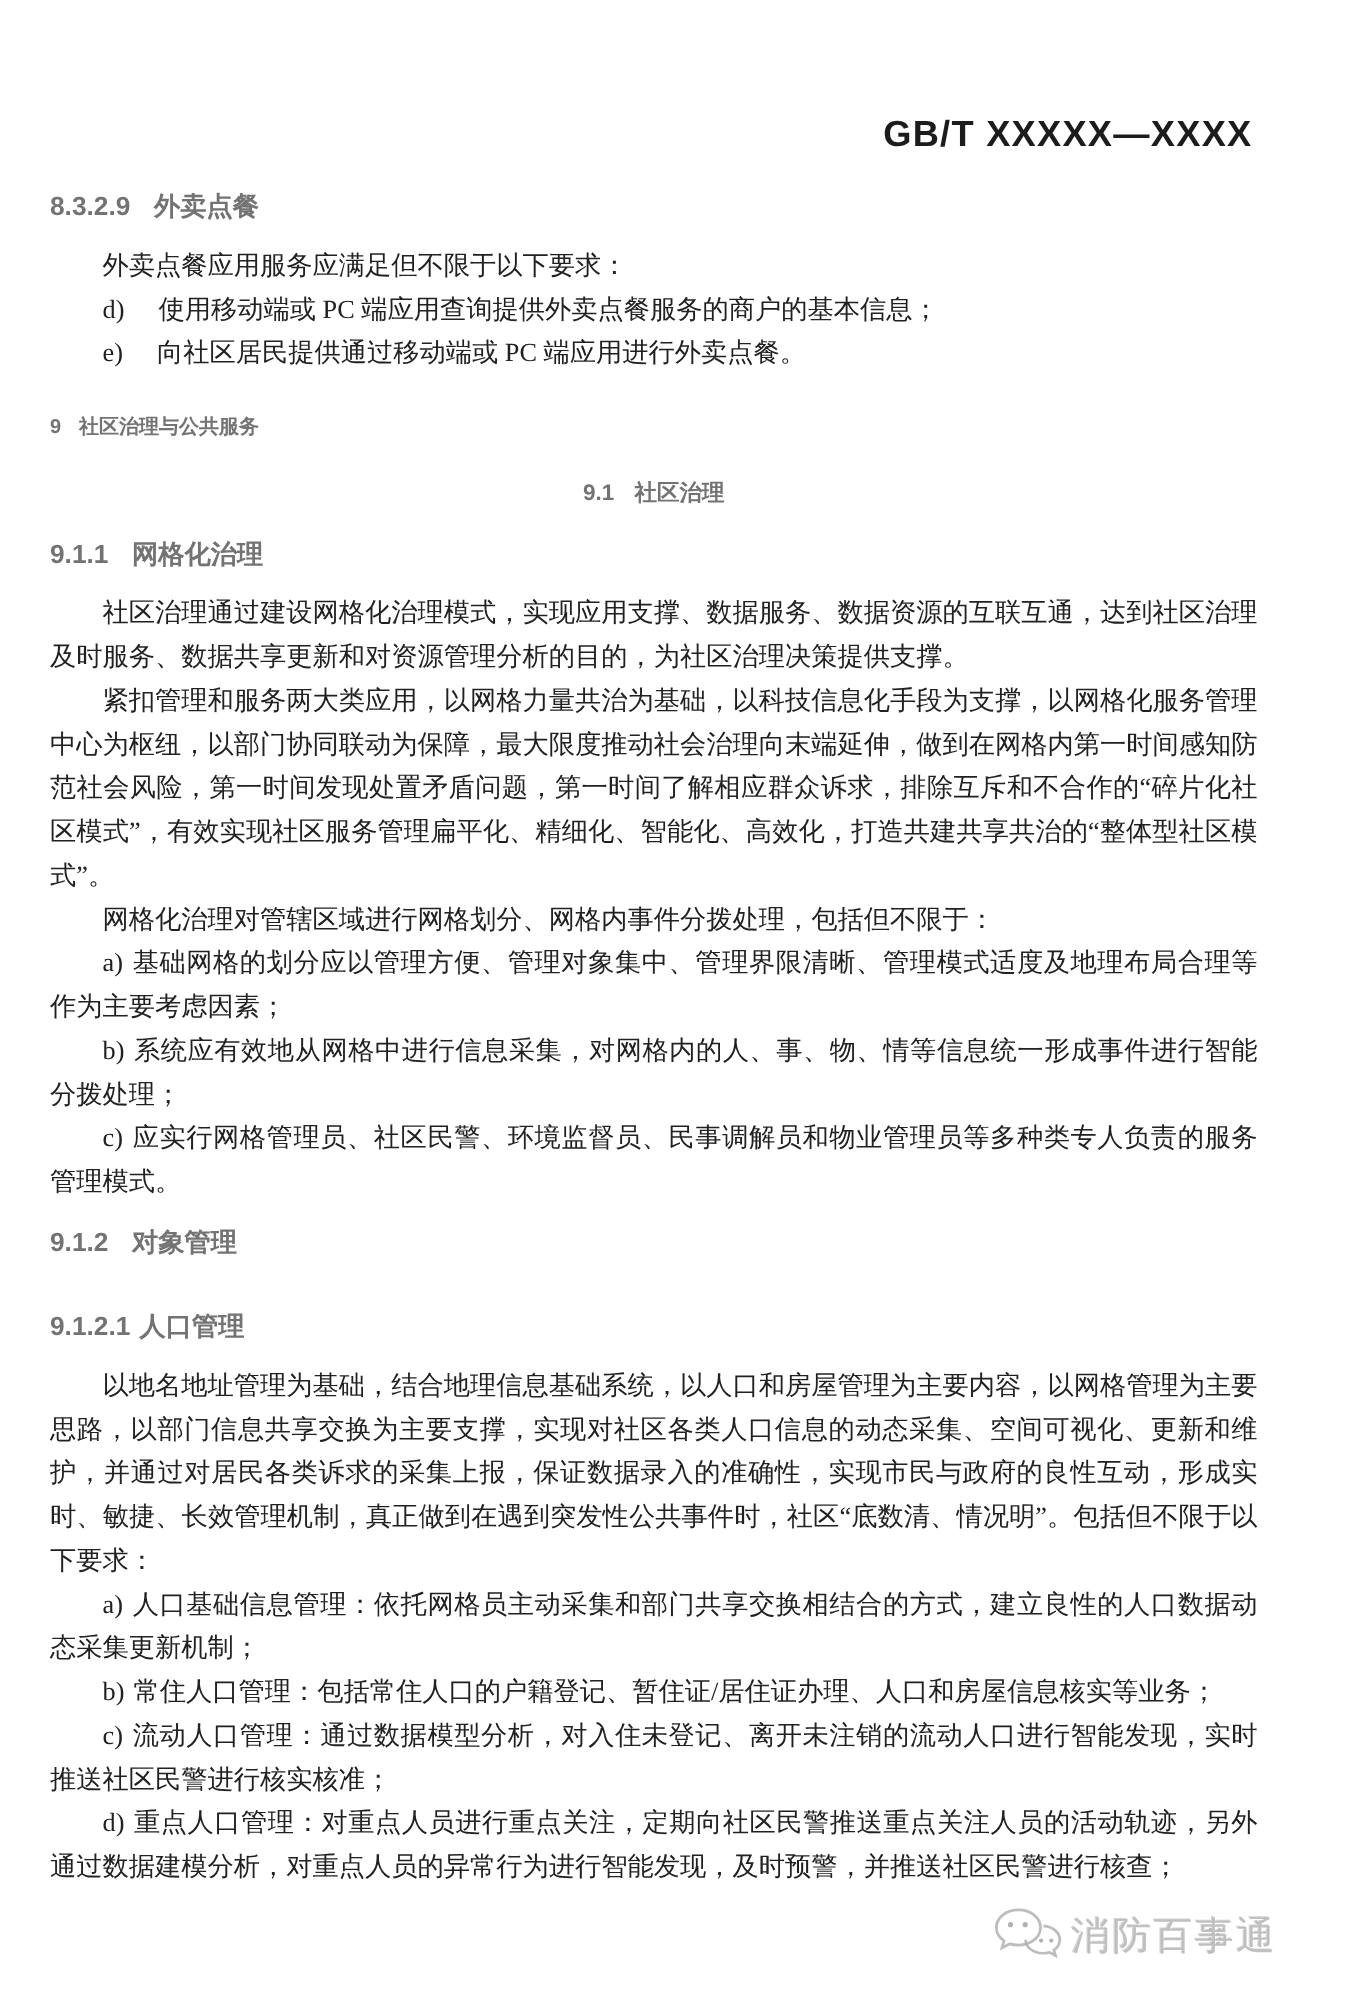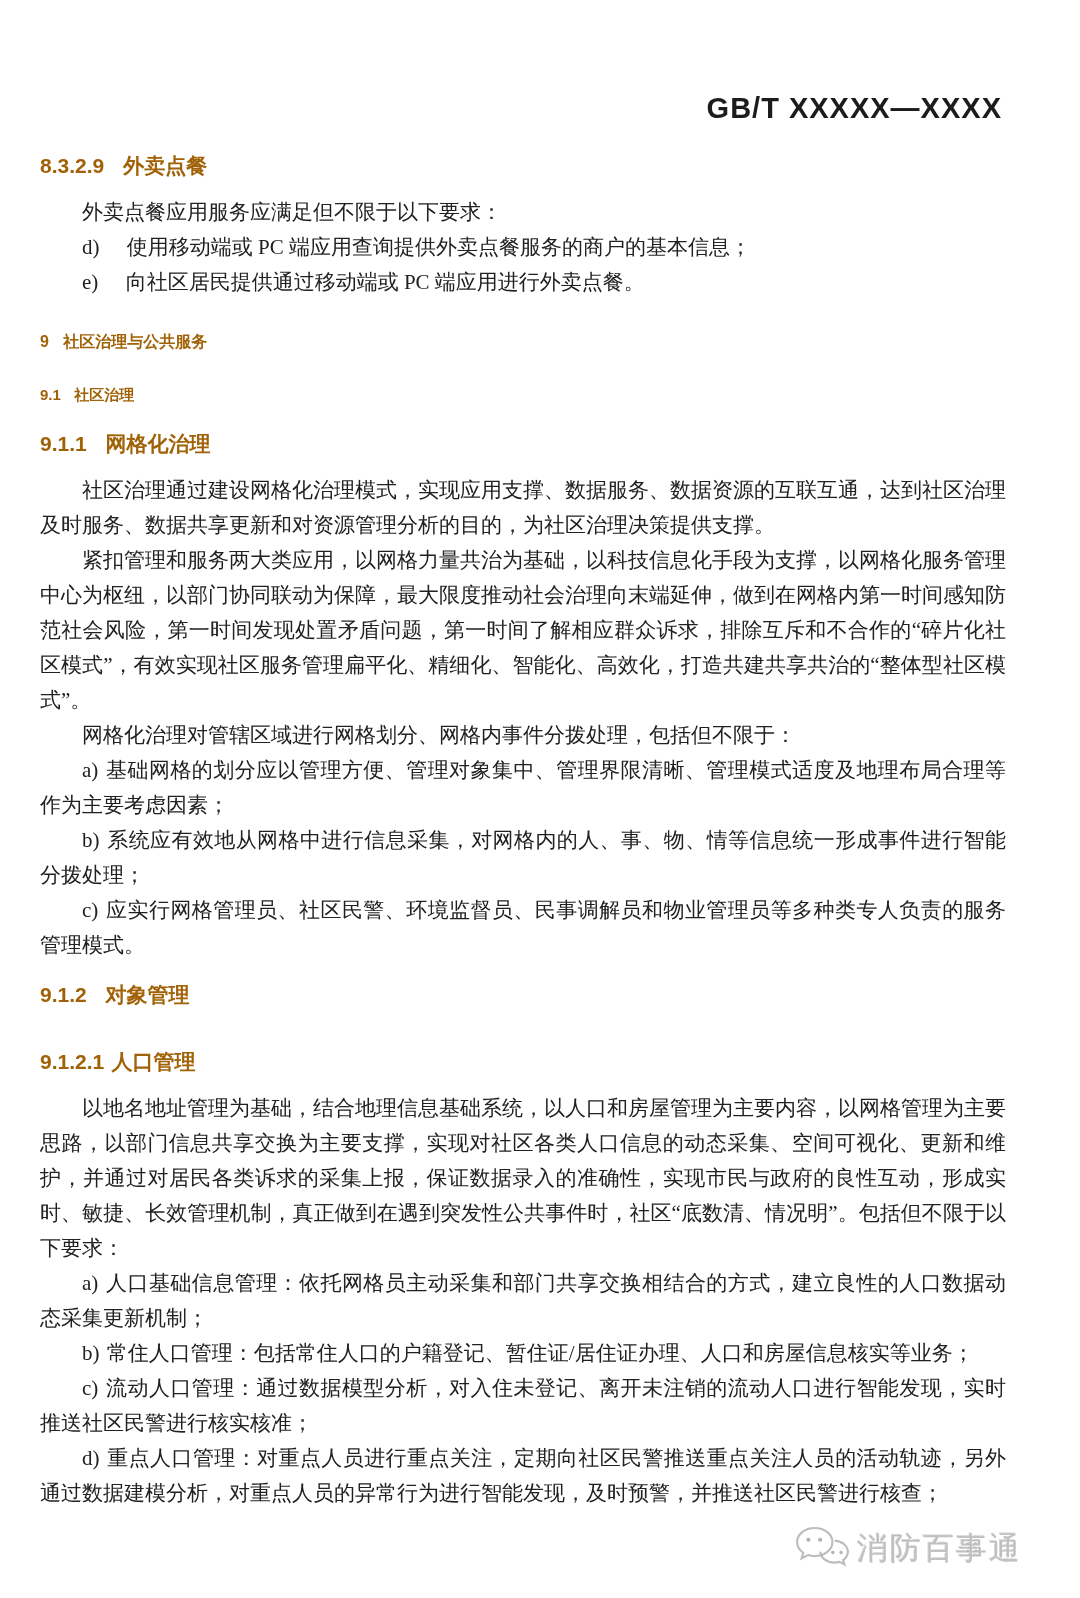--- a/index.html
+++ b/index.html
@@ -39,27 +39,27 @@
   }
   .doc-body p {
     text-indent: 2em;
     margin: 0;
   }
   .doc-body p .marker-wide { margin-right: 1.3em; }
   .doc-body p .marker { margin-right: 0.35em; }
   .heading {
     font-family: "Liberation Sans", "DejaVu Sans", sans-serif;
     font-weight: bold;
-    color: #a16207;
+    color: #737373;
     text-align: left;
   }
   .heading .num { margin-right: 0.9em; }
   .heading.h4 .num { margin-right: 0.35em; }
   .h1 { font-size: 16px; margin: 24px 0 18px; line-height: 35px; }
-  .h2 { font-size: 15px; margin: 16px 0 12px; line-height: 35px; }
+  .h2 { font-size: 18px; margin: 16px 0 12px; line-height: 35px; text-align: center; }
   .h3 { font-size: 21px; margin: 14px 0 12px; line-height: 35px; }
   .h4 { font-size: 21px; margin: 32px 0 12px; line-height: 35px; }
   .page-num {
     position: absolute;
     top: 1535px;
     right: 102px;
     font-size: 22px;
     color: #161616;
     font-family: "Liberation Sans", sans-serif;
     z-index: 1;

